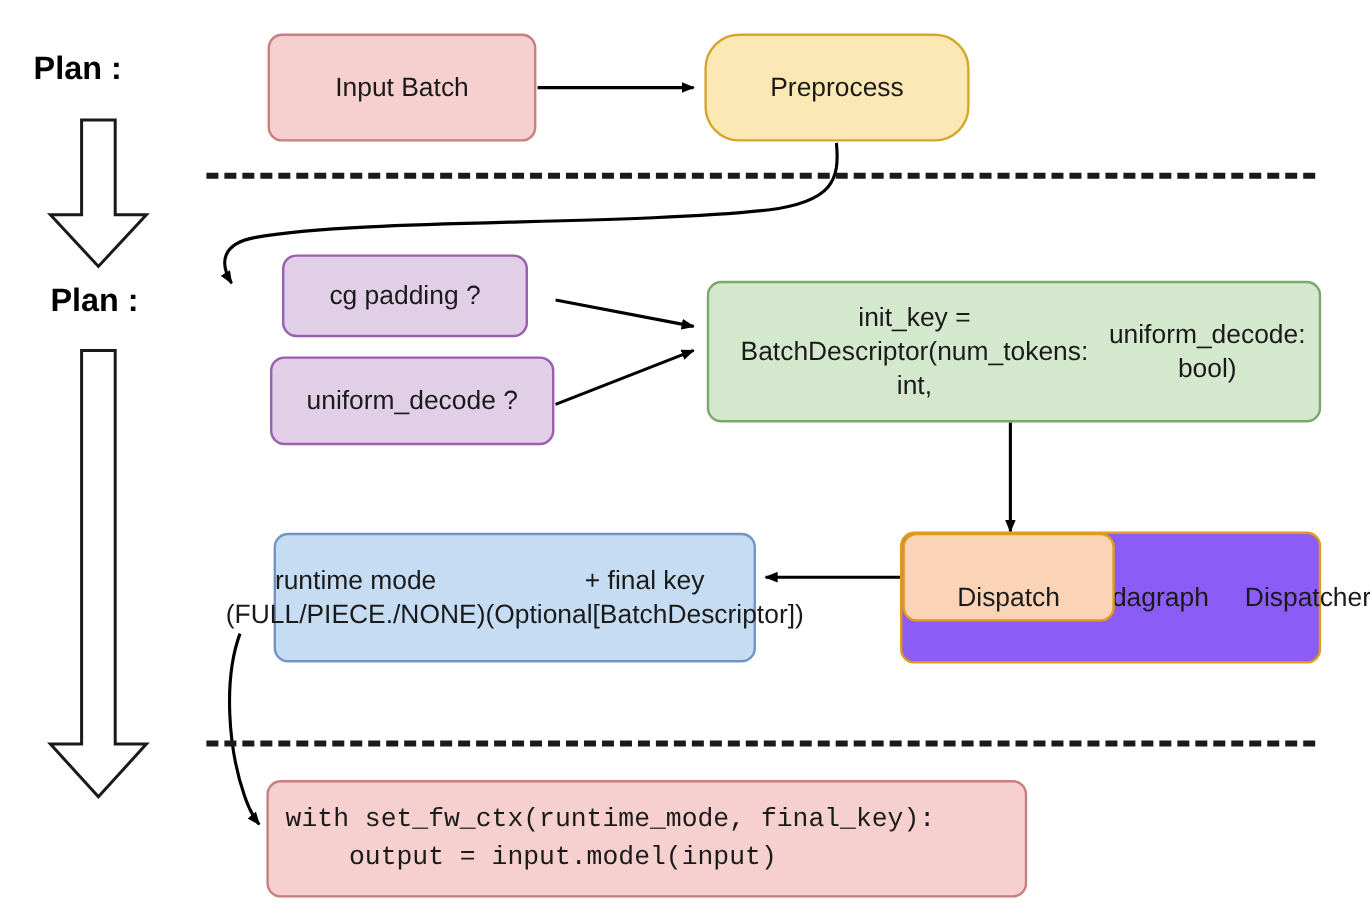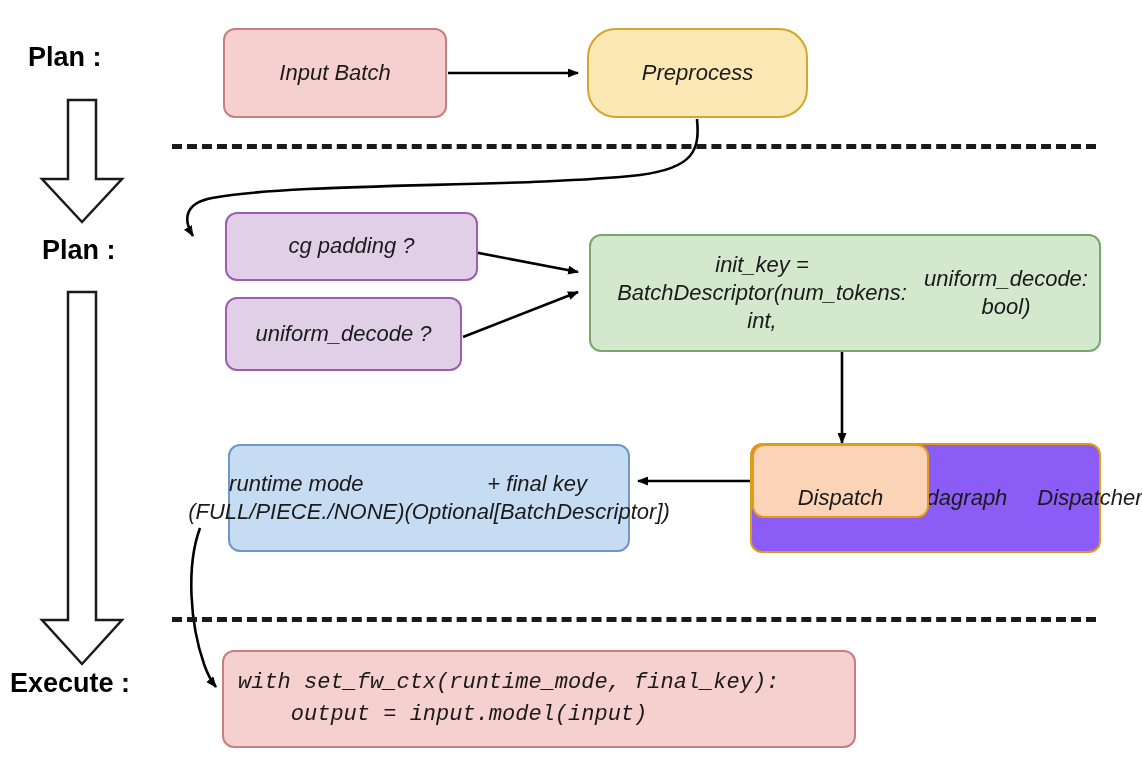--- a/index.html
+++ b/index.html
@@ -41,21 +41,21 @@
     border-style: solid;
     display: flex;
     align-items: center;
     justify-content: center;
     text-align: center;
     font-size: 22px;
     color: #1a1a1a;
     line-height: 1.28;
     padding: 4px 10px;
   }
-  .node .txt { display: block; font-style: italic; }
+  .node .txt { display: block; }
   .node.code {
     font-family: "Liberation Mono", "DejaVu Sans Mono", monospace;
     font-size: 22px;
     text-align: left;
     justify-content: flex-start;
     white-space: pre;
     line-height: 1.45;
     padding-left: 14px;
   }
   .node.stack2 { flex-direction: row; }
@@ -104,31 +104,30 @@
     <path d="M200,528 C186,566 190,624 204,664 C208,676 212,682 216,687" fill="none" stroke="#000000" stroke-width="2.6" marker-end="url(#ah)"></path>
   </svg>
 
   <div class="dashed-sep" style="left:172px; top:144px; width:924px;"></div>
   <div class="dashed-sep" style="left:172px; top:617px; width:924px;"></div>
 
   <div class="stage-label" style="left:28px; top:42px;">Plan :</div>
 
   <div class="stage-label" style="left:42px; top:235px;">Plan :</div>
 
-  <div class="stage-label" style="left:10px; top:668px;">Execute :</div>
 
   <div class="node n-pink" style="left:223px; top:28px; width:224px; height:90px;">
     <span class="txt">Input Batch</span>
   </div>
 
   <div class="node n-yellow" style="left:587px; top:28px; width:221px; height:90px;border-radius:29px;">
     <span class="txt">Preprocess</span>
   </div>
 
-  <div class="node n-purple" style="left:225px; top:212px; width:253px; height:69px;">
+  <div class="node n-purple" style="left:235px; top:212px; width:205px; height:69px;">
     <span class="txt">cg padding ?</span>
   </div>
 
   <div class="node n-purple" style="left:225px; top:297px; width:237px; height:74px;">
     <span class="txt">uniform_decode ?</span>
   </div>
 
   <div class="node n-green stack2" style="left:589px; top:234px; width:512px; height:118px;">
     <span class="txt">init_key = BatchDescriptor(num_tokens: int,</span>
     <span class="txt">uniform_decode: bool)</span>

